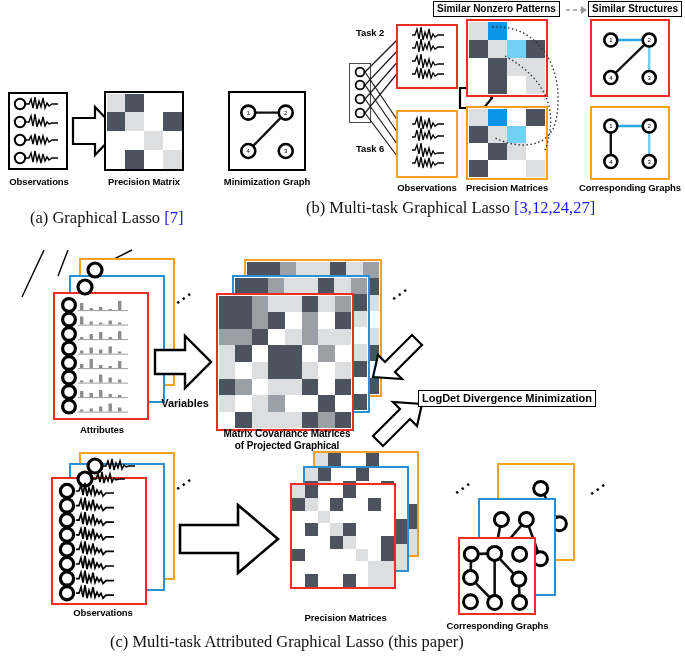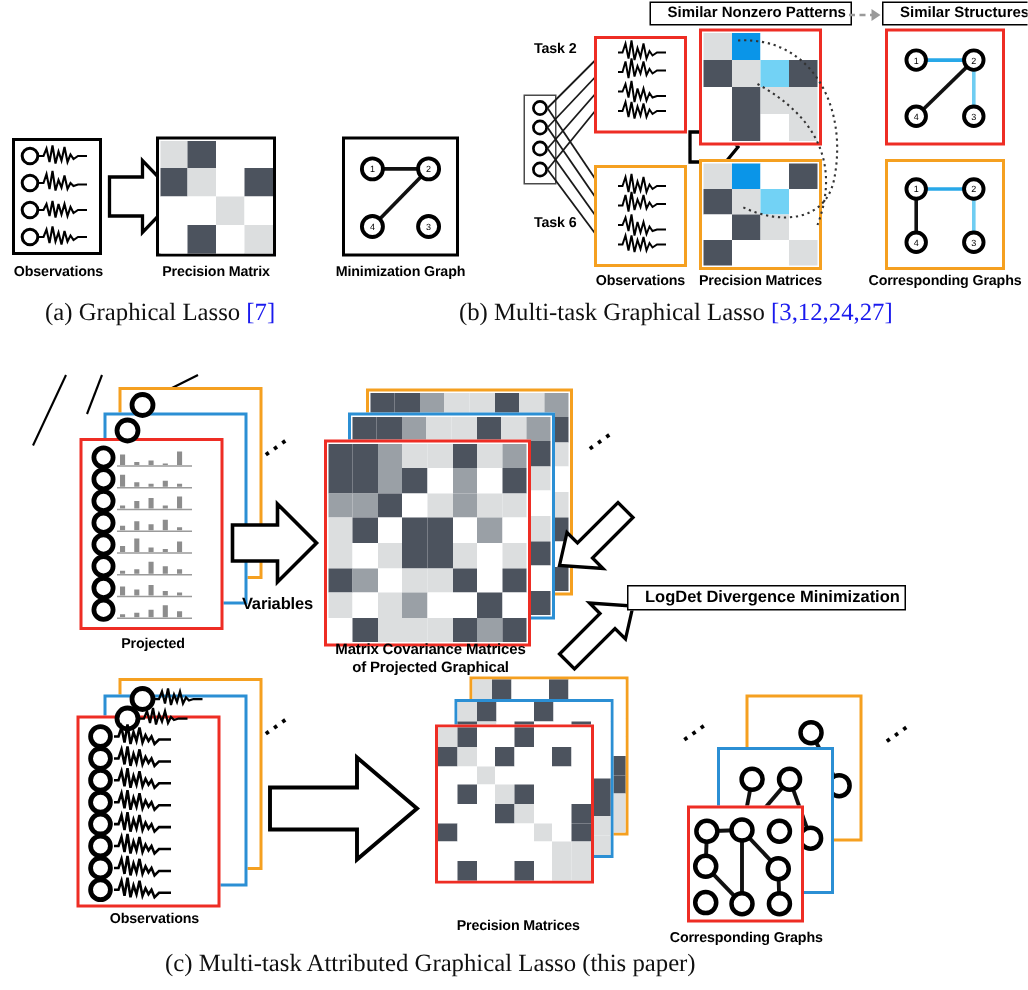--- a/index.html
+++ b/index.html
@@ -2,21 +2,21 @@
 <html><head>
 <meta charset="utf-8">
 <style>
   html,body{margin:0;padding:0;background:#fff;}
   body{width:685px;height:660px;position:relative;overflow:hidden;
        font-family:"Liberation Sans",sans-serif;color:#000;}
   .fig{position:absolute;left:0;top:0;width:685px;height:660px;}
   .lbl{position:absolute;font-weight:bold;font-size:9.5px;letter-spacing:-0.1px;
        white-space:nowrap;text-align:center;}
   .boxlbl{position:absolute;font-weight:bold;font-size:10px;white-space:nowrap;
-          border:1.6px solid #000;background:#fff;padding:1px 3px 2px 11px;}
+          border:1.6px solid #000;background:#fff;padding:1px 3px 2px 3px;}
   .cap{position:absolute;font-family:"Liberation Serif",serif;font-size:16.5px;
        white-space:nowrap;color:#111;}
   .cap .ref{color:#1a1aee;}
   .panelbox{position:absolute;box-sizing:border-box;background:#fff;}
   .mat{position:absolute;display:grid;box-sizing:border-box;}
   .mat div{width:100%;height:100%;}
   svg{position:absolute;left:0;top:0;overflow:visible;}
   .node{fill:#fff;stroke:#000;}
   .dots{position:absolute;font-size:17px;font-weight:bold;line-height:5px;
         letter-spacing:2px;transform:rotate(-35deg);color:#000;}
@@ -72,21 +72,21 @@
       <text x="248.28" y="114.89999999999999" text-anchor="middle" font-size="6" font-family="&quot;Liberation Sans&quot;, sans-serif" fill="#000">1</text>
       <circle cx="285.72" cy="112.6" r="7" fill="#fff" stroke="#000" stroke-width="2.6"></circle>
       <text x="285.72" y="114.89999999999999" text-anchor="middle" font-size="6" font-family="&quot;Liberation Sans&quot;, sans-serif" fill="#000">2</text>
       <circle cx="285.72" cy="151" r="7" fill="#fff" stroke="#000" stroke-width="2.6"></circle>
       <text x="285.72" y="153.3" text-anchor="middle" font-size="6" font-family="&quot;Liberation Sans&quot;, sans-serif" fill="#000">3</text>
       <circle cx="248.28" cy="151" r="7" fill="#fff" stroke="#000" stroke-width="2.6"></circle>
       <text x="248.28" y="153.3" text-anchor="middle" font-size="6" font-family="&quot;Liberation Sans&quot;, sans-serif" fill="#000">4</text>
     </svg>
 <div class="lbl" style="left:214px;top:176px;width:106px;">Minimization Graph</div>
 
-<div class="cap" style="left:30px;top:198px;">
+<div class="cap" style="left:30px;top:208px;">
   <span>(a) Graphical Lasso</span>
   <span class="ref">[7]</span>
 </div>
 
 <div class="boxlbl" style="left:433px;top:1px;">Similar Nonzero Patterns</div>
 <div class="boxlbl" style="left:588px;top:1px;">Similar Structures</div>
 <svg width="685" height="660">
   <path d="M566,10 l16,0" stroke="#9a9a9a" stroke-width="1.6" stroke-dasharray="4,3" fill="none"></path>
   <path d="M581,6 l6,4 l-6,4 z" fill="#9a9a9a"></path>
 </svg>
@@ -278,21 +278,21 @@
       <line x1="78" y1="397.6" x2="128" y2="397.6" stroke="#9a9a9a" stroke-width="1"></line>
       <circle cx="69" cy="406.5" r="6.4" fill="#fff" stroke="#000" stroke-width="3.2"></circle>
       <rect x="80" y="409.5" width="3.4" height="2" fill="#8d8d8d"></rect>
       <rect x="89.5" y="408.5" width="3.4" height="3" fill="#8d8d8d"></rect>
       <rect x="99" y="406.5" width="3.4" height="5" fill="#8d8d8d"></rect>
       <rect x="108.5" y="403.5" width="3.4" height="8" fill="#8d8d8d"></rect>
       <rect x="118" y="407.5" width="3.4" height="4" fill="#8d8d8d"></rect>
       <line x1="78" y1="412.1" x2="128" y2="412.1" stroke="#9a9a9a" stroke-width="1"></line>
     </svg>
 <div class="dots" style="left:172px;top:292px;">...</div>
-<div class="lbl" style="left:60px;top:424px;width:84px;">Projected</div>
+<div class="lbl" style="left:60px;top:424px;width:84px;">Attributes</div>
 
 <svg width="685" height="660">
   <path d="M155,350 l30,0 l0,-14 l26,26 l-26,26 l0,-14 l-30,0 z" fill="#fff" stroke="#000" stroke-width="2.4"></path>
 </svg>
 <div class="lbl" style="left:145px;top:397px;width:80px;font-size:11px;">Variables</div>
 
 <div class="panelbox" style="left:244px;top:259px;width:138px;height:138px;border:2.6px solid #f5a020;"></div>
 <div class="mat" id="mat-c-inv-o" style="left:246.6px;top:261.6px;width:132.8px;height:132.8px;grid-template-columns:repeat(8,1fr);grid-template-rows:repeat(8,1fr);">
       <div style="background: rgb(76, 83, 94);"></div>
       <div style="background: rgb(76, 83, 94);"></div>

